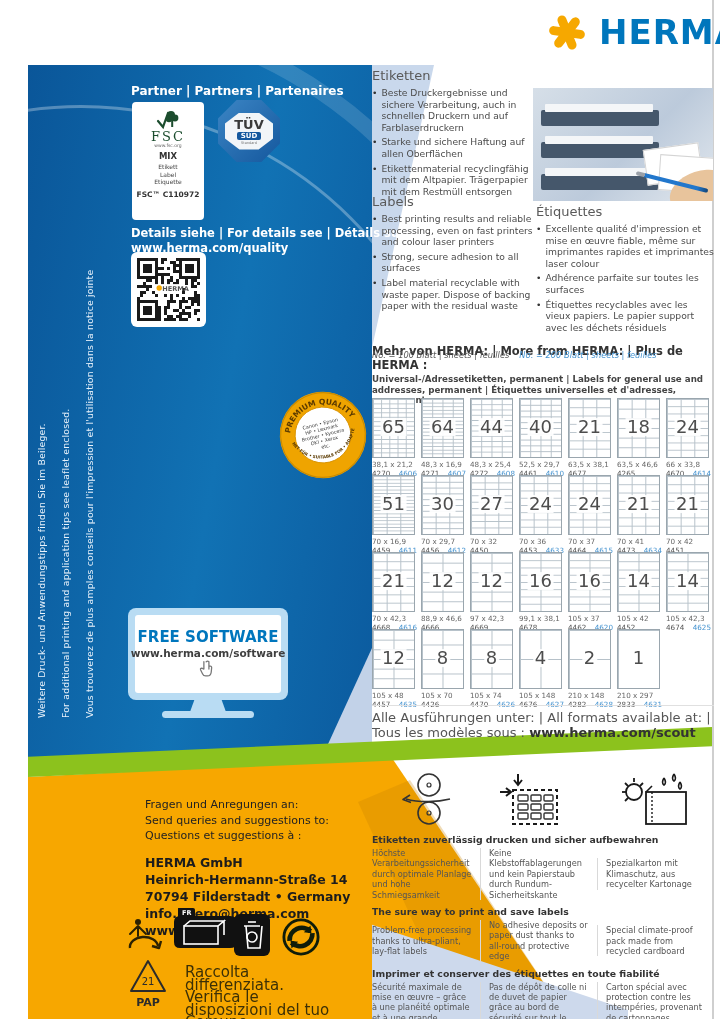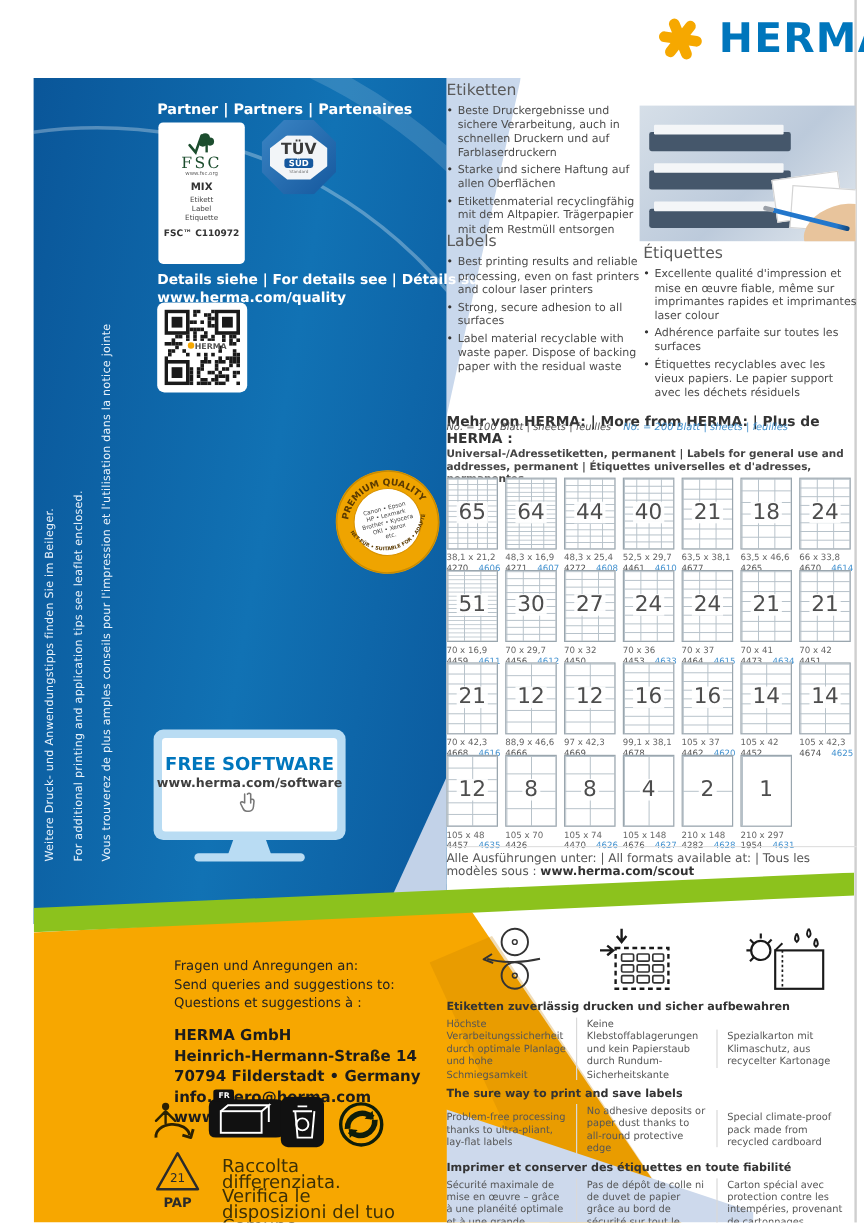--- a/index.html
+++ b/index.html
@@ -87,21 +87,21 @@
   .more-sub{position:absolute;left:372px;top:374px;width:342px;font-size:8.7px;font-weight:bold;color:#444;line-height:10.5px;}
   #product-grid{position:absolute;left:372px;top:398px;width:344px;height:386px;}
   .prod-row{position:absolute;left:0;width:344px;display:flex;}
   .pcell{width:49px;display:flex;flex-direction:column;align-items:flex-start;}
   .pcard{position:relative;width:43px;height:60px;background:#fff;border:1px solid #9aa6ae;box-sizing:border-box;}
   .pnum{position:absolute;top:50%;left:50%;transform:translate(-50%,-55%);font-size:18px;color:#4d4d4d;
         background:rgba(255,255,255,.92);padding:0 2px;line-height:1;}
   .psize{font-size:7.2px;color:#666;margin-top:2px;}
   .psku{width:45px;display:flex;justify-content:space-between;font-size:7.2px;}
   .psku .a{color:#555;} .psku .b{color:#4593d0;}
-  .more-foot{position:absolute;left:372px;top:705px;width:342px;font-size:10px;color:#555;
+  .more-foot{position:absolute;left:372px;top:705px;width:342px;font-size:13px;color:#555;
              border-top:1px solid #e0e0e0;padding-top:4px;}
   .more-foot b{color:#333;}
   
   .badge{position:absolute;left:278px;top:390px;width:90px;height:90px;transform:rotate(-14deg);}
   
   .contact{position:absolute;left:145px;top:797px;width:235px;color:#222;}
   .c-intro{font-size:11px;line-height:15.5px;}
   .c-addr{margin-top:10px;font-size:12.5px;font-weight:bold;line-height:17px;color:#1c1c1c;}
   
   .sicons{position:absolute;top:770px;}
@@ -679,21 +679,21 @@
             <span class="a">4282</span>
             <span class="b">4628</span>
           </div>
         </div>
         <div class="pcell">
           <div class="pcard" style="background-image: linear-gradient(to right, rgb(182, 193, 201) 1px, transparent 1px), linear-gradient(rgb(182, 193, 201) 1px, transparent 1px); background-size: 100% 100%;">
             <span class="pnum">1</span>
           </div>
           <div class="psize">210 x 297</div>
           <div class="psku">
-            <span class="a">1954</span>
+            <span class="a">2833</span>
             <span class="b">4631</span>
           </div>
         </div>
       </div>
     </div>
   <div class="more-foot">
     <span>Alle Ausführungen unter:  |  All formats available at:  |  Tous les modèles sous : </span><b>www.herma.com/scout</b>
   </div>
 
   <div class="contact">

